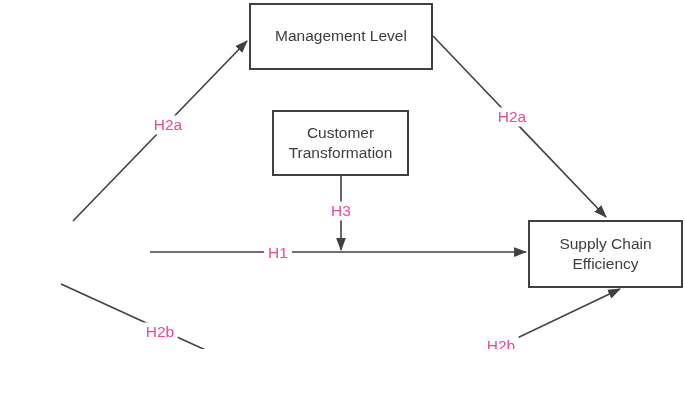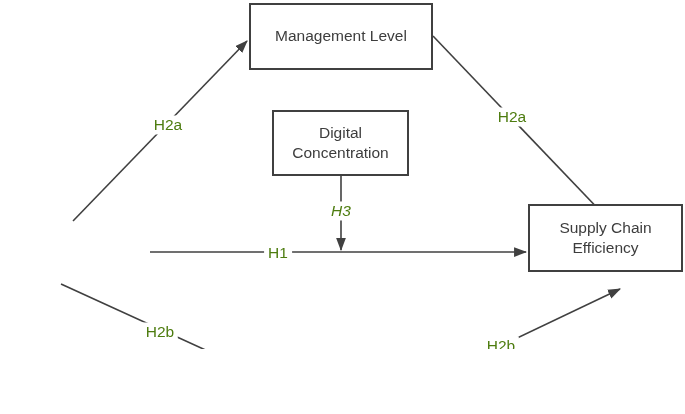--- a/index.html
+++ b/index.html
@@ -40,39 +40,39 @@
     font-size: 15.5px;
     line-height: 1.32;
   }
   .node .box-label {
     display: inline-block;
   }
   .edge-label {
     position: absolute;
     transform: translate(-50%, -50%);
     background: #ffffff;
-    color: #4d7c0f;
+    color: #ec4899;
     font-size: 15.5px;
     line-height: 1.1;
     padding: 1px 4px;
     white-space: nowrap;
   }
   
   .node-ml  { left: 249px; top: 3px;   width: 184px; height: 67px; }
   .node-cc  { left: 272px; top: 110px; width: 137px; height: 66px; }
   .node-dt  { left: 3px;   top: 221px; width: 147px; height: 62px; }
-  .node-sce { left: 528px; top: 204px; width: 155px; height: 68px; }
+  .node-sce { left: 528px; top: 220px; width: 155px; height: 68px; }
   .node-etc { left: 272px; top: 344px; width: 163px; height: 65px; }
   .w110 { max-width: 110px; }
   .w130 { max-width: 130px; }
   
   .lbl-h2a-left  { left: 168px; top: 125px; }
   .lbl-h2a-right { left: 512px; top: 117px; }
   .lbl-h1        { left: 278px; top: 253px; }
-  .lbl-h3        { left: 341px; top: 211px; font-style: italic; }
+  .lbl-h3        { left: 341px; top: 211px; }
   .lbl-h2b-left  { left: 160px; top: 332px; }
   .lbl-h2b-right { left: 501px; top: 346px; }
 </style>
 </head>
 <body>
 
 <div class="diagram">
 
   <svg class="canvas" viewBox="0 0 685 414" xmlns="http://www.w3.org/2000/svg">
     <defs>
@@ -86,21 +86,21 @@
     <line x1="341" y1="176" x2="341" y2="250" marker-end="url(#arrow)"></line>
     <line x1="61" y1="284" x2="269" y2="379" marker-end="url(#arrow)"></line>
     <line x1="435" y1="377" x2="620" y2="289" marker-end="url(#arrow)"></line>
   </svg>
 
   <div class="node node-ml">
     <span class="box-label">Management Level</span>
   </div>
 
   <div class="node node-cc">
-    <span class="box-label w110">Digital Concentration</span>
+    <span class="box-label w110">Customer Transformation</span>
   </div>
 
 
   <div class="node node-sce">
     <span class="box-label w110">Supply Chain Efficiency</span>
   </div>
 
 
   <span class="edge-label lbl-h2a-left">H2a</span>
   <span class="edge-label lbl-h2a-right">H2a</span>

